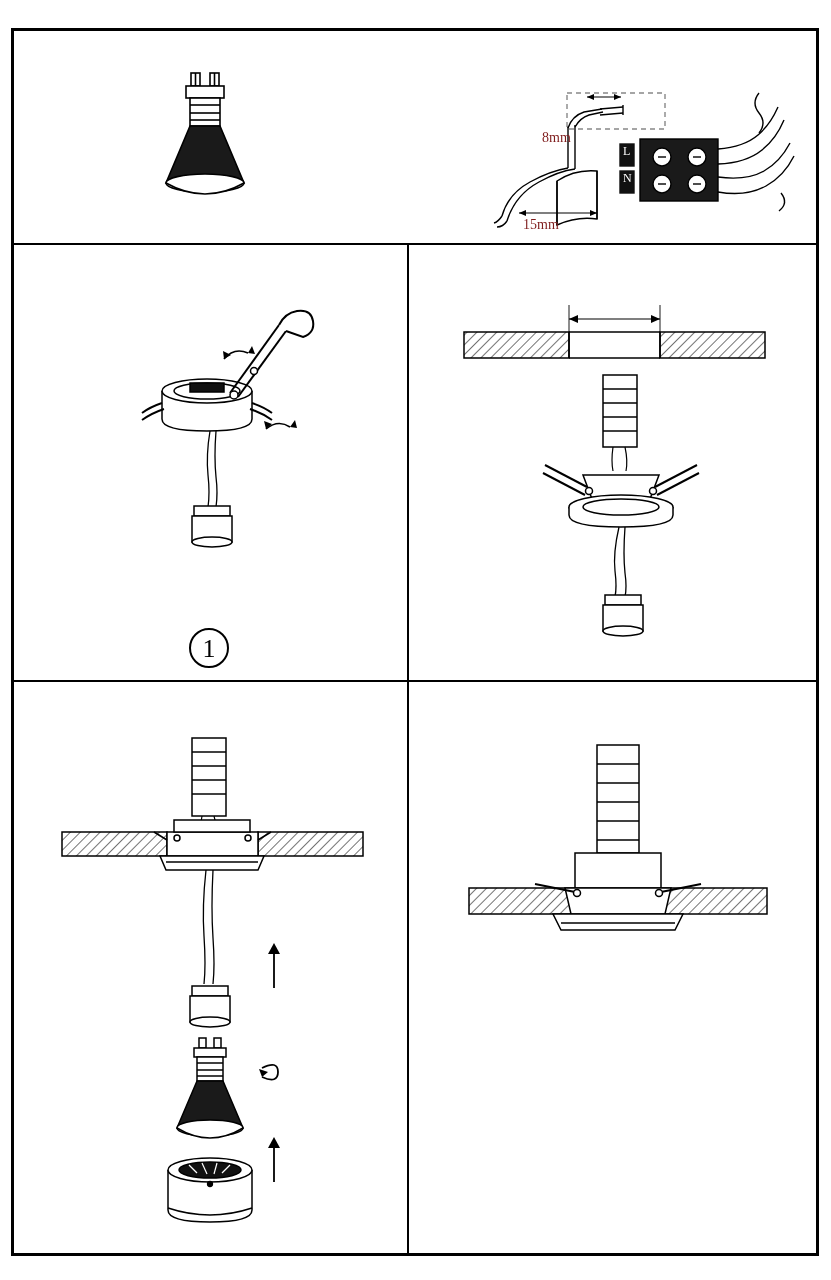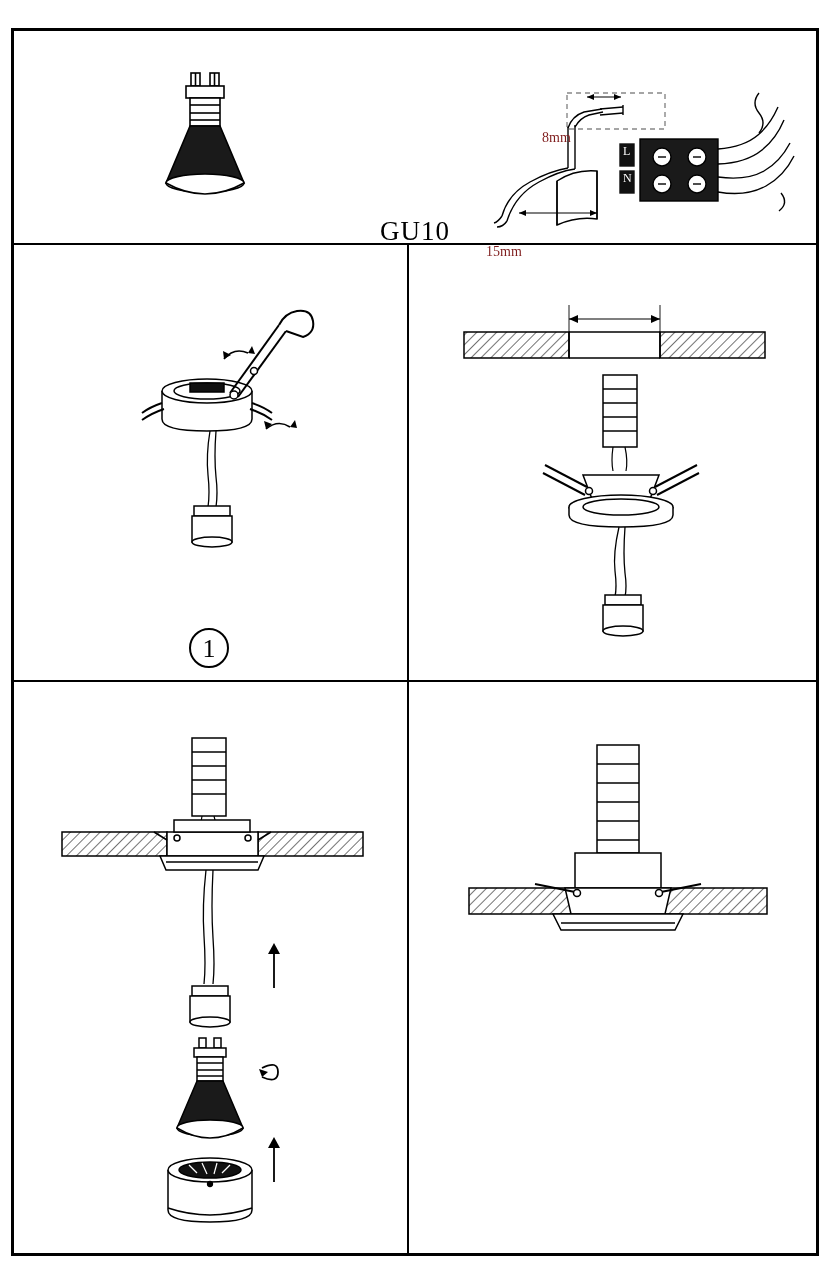--- a/index.html
+++ b/index.html
@@ -107,21 +107,20 @@
           <line x1="176" y1="82" x2="206" y2="82"></line>
           <line x1="176" y1="89" x2="206" y2="89"></line>
 
           <path d="M176 95 L152 152 L230 152 L206 95 Z" fill="#1a1a1a" stroke="#000"></path>
 
           <ellipse cx="191" cy="152" rx="39" ry="9" fill="#fff" stroke="#000"></ellipse>
           <path d="M152 152 q39 22 78 0" fill="#fff" stroke="#000"></path>
         </g>
       </svg>
 
-      <div class="label-gu10" style="top:185px;">GU10</div>
 
       <svg class="art" style="left:393px;" width="409" height="212" viewBox="0 0 409 212">
         <g fill="none" stroke="#000" stroke-width="1.4">
 
           <path d="M95 185 q6 -22 28 -34 q20 -11 38 -14"></path>
           <path d="M100 190 q8 -26 32 -39 q20 -11 36 -13"></path>
           <path d="M95 185 q-4 6 -8 7"></path>
           <path d="M100 190 q-4 6 -10 6"></path>
 
           <path d="M161 137 l0 -42"></path>
@@ -165,21 +164,21 @@
           <path d="M311 133 q28 -1 44 -14 q14 -11 22 -30"></path>
           <path d="M311 146 q28 4 46 -6 q16 -9 26 -28"></path>
           <path d="M311 161 q28 5 48 -6 q18 -10 28 -30"></path>
 
           <path d="M352 102 q8 -10 0 -20 q-8 -10 0 -20"></path>
           <path d="M372 180 q10 -8 2 -18"></path>
         </g>
       </svg>
 
       <div class="dimtext" style="left:528px; top:99px;">8mm</div>
-      <div class="dimtext" style="left:472px; top:186px;margin-top:27px;">15mm</div>
+      <div class="dimtext" style="left:509px; top:186px;">15mm</div>
       <div class="dimtext" style="left:609px; top:113px; color:#fff; font-size:12px;">L</div>
       <div class="dimtext" style="left:609px; top:140px; color:#fff; font-size:12px;">N</div>
     </div>
 
     <div class="cell cell-1">
       <svg class="art" width="393" height="437" viewBox="0 0 393 437">
         <g fill="none" stroke="#000" stroke-width="1.5">
 
           <path d="M148 148 L148 176 q0 12 45 12 q45 0 45 -12 L238 148" fill="#fff"></path>
           <ellipse cx="193" cy="148" rx="45" ry="12" fill="#fff" stroke="#000"></ellipse>

